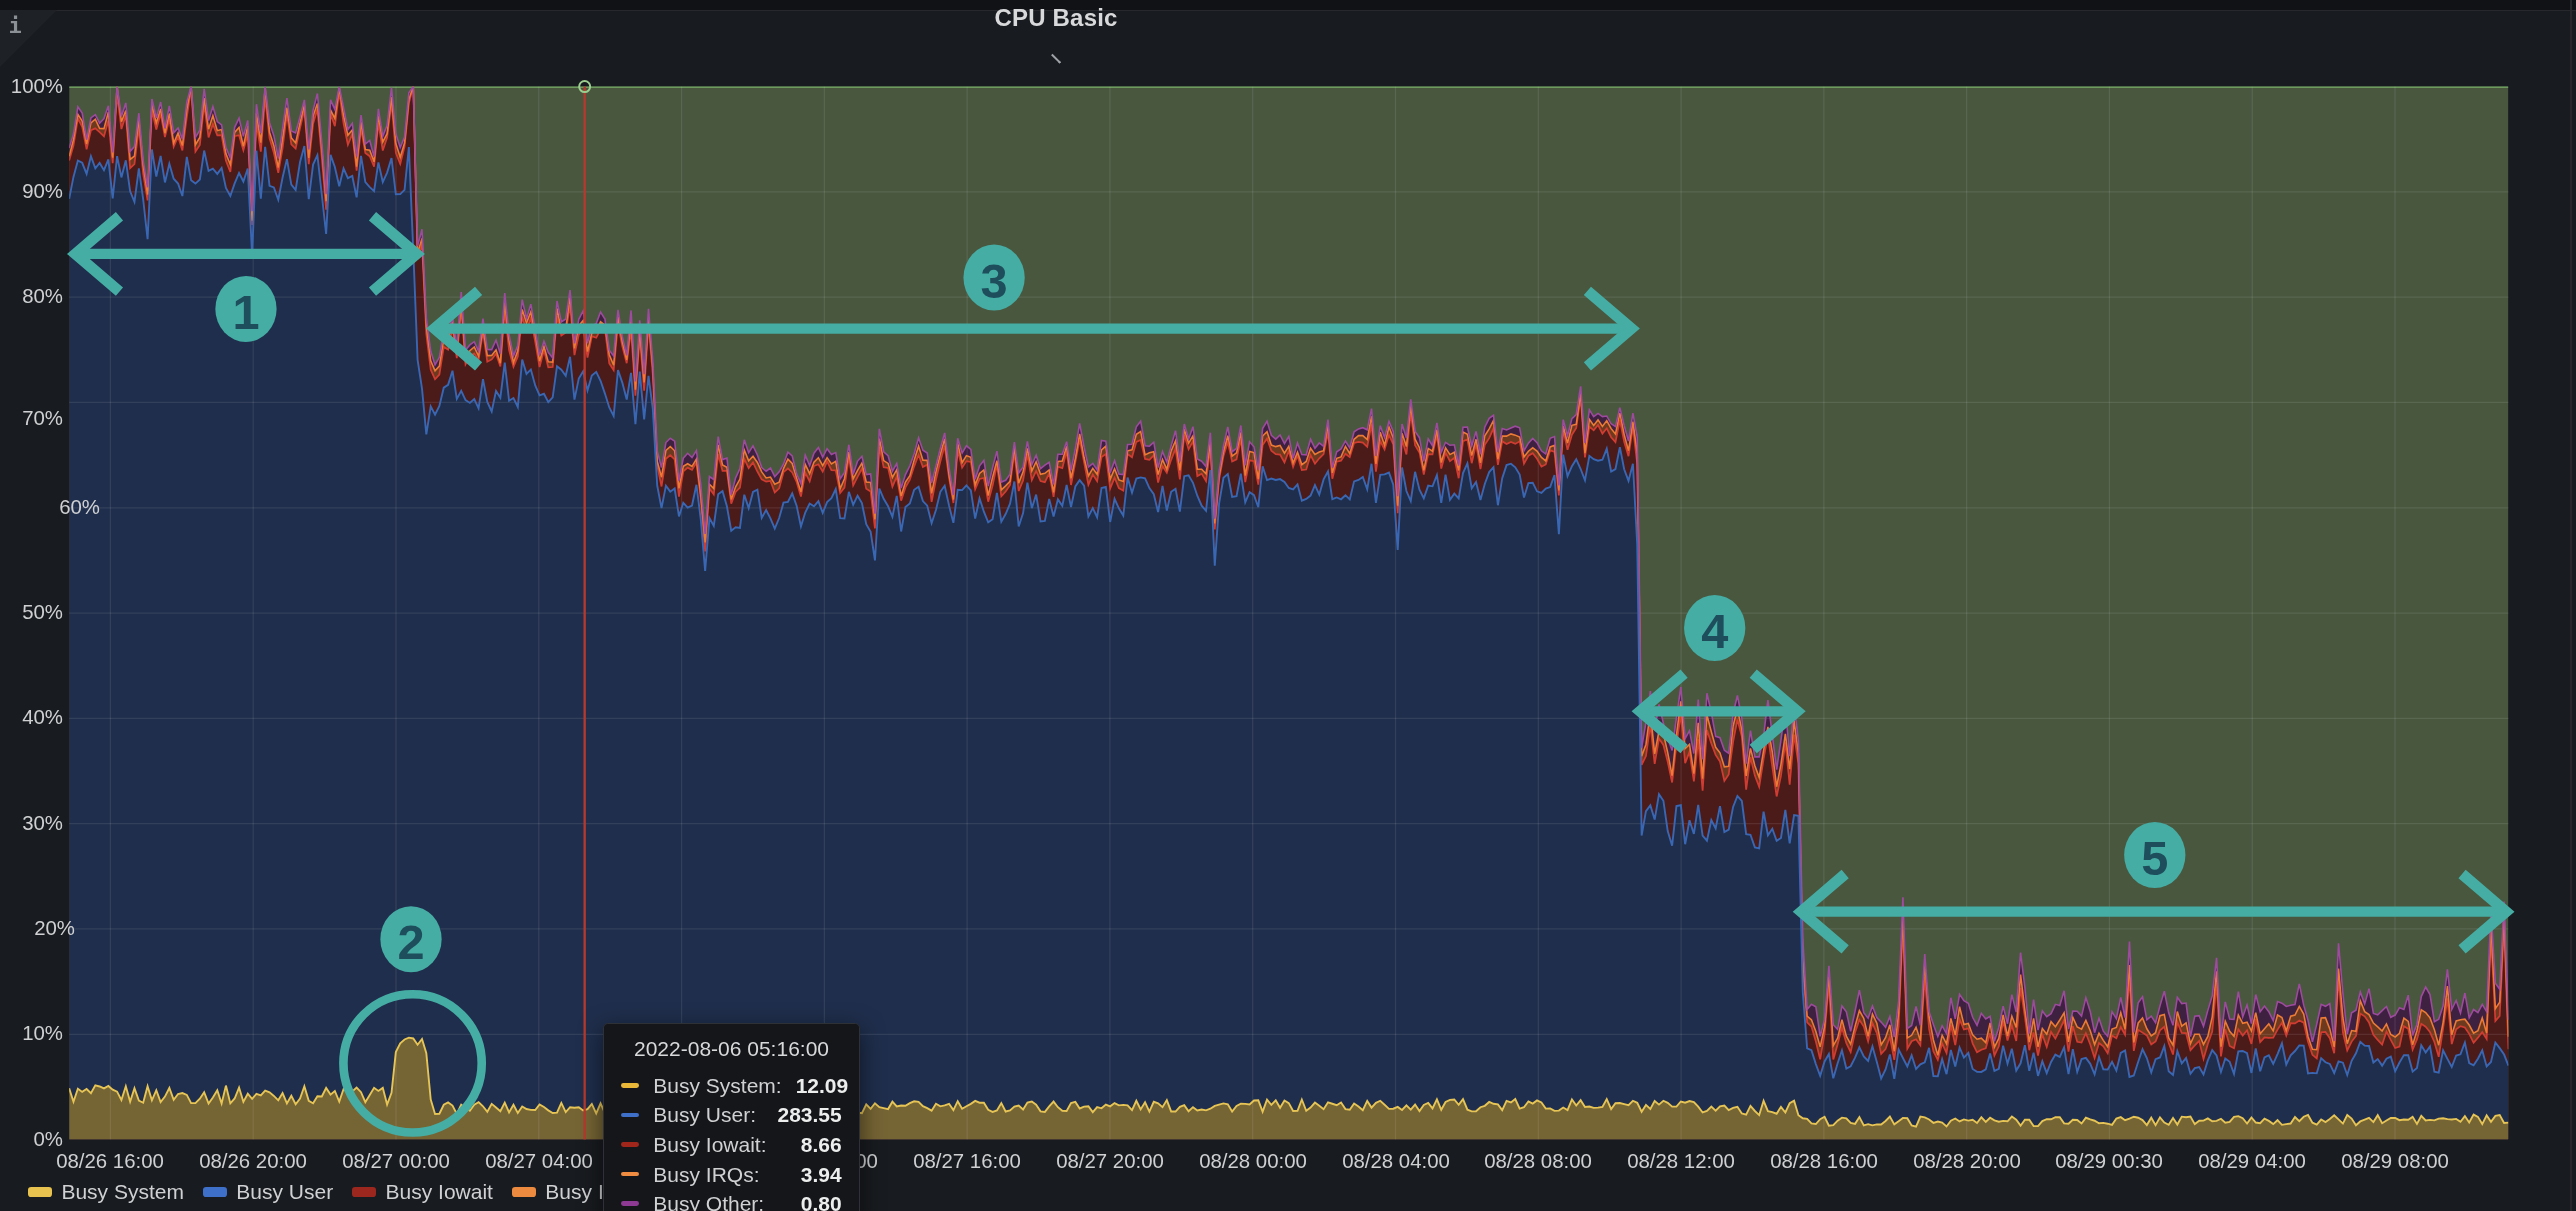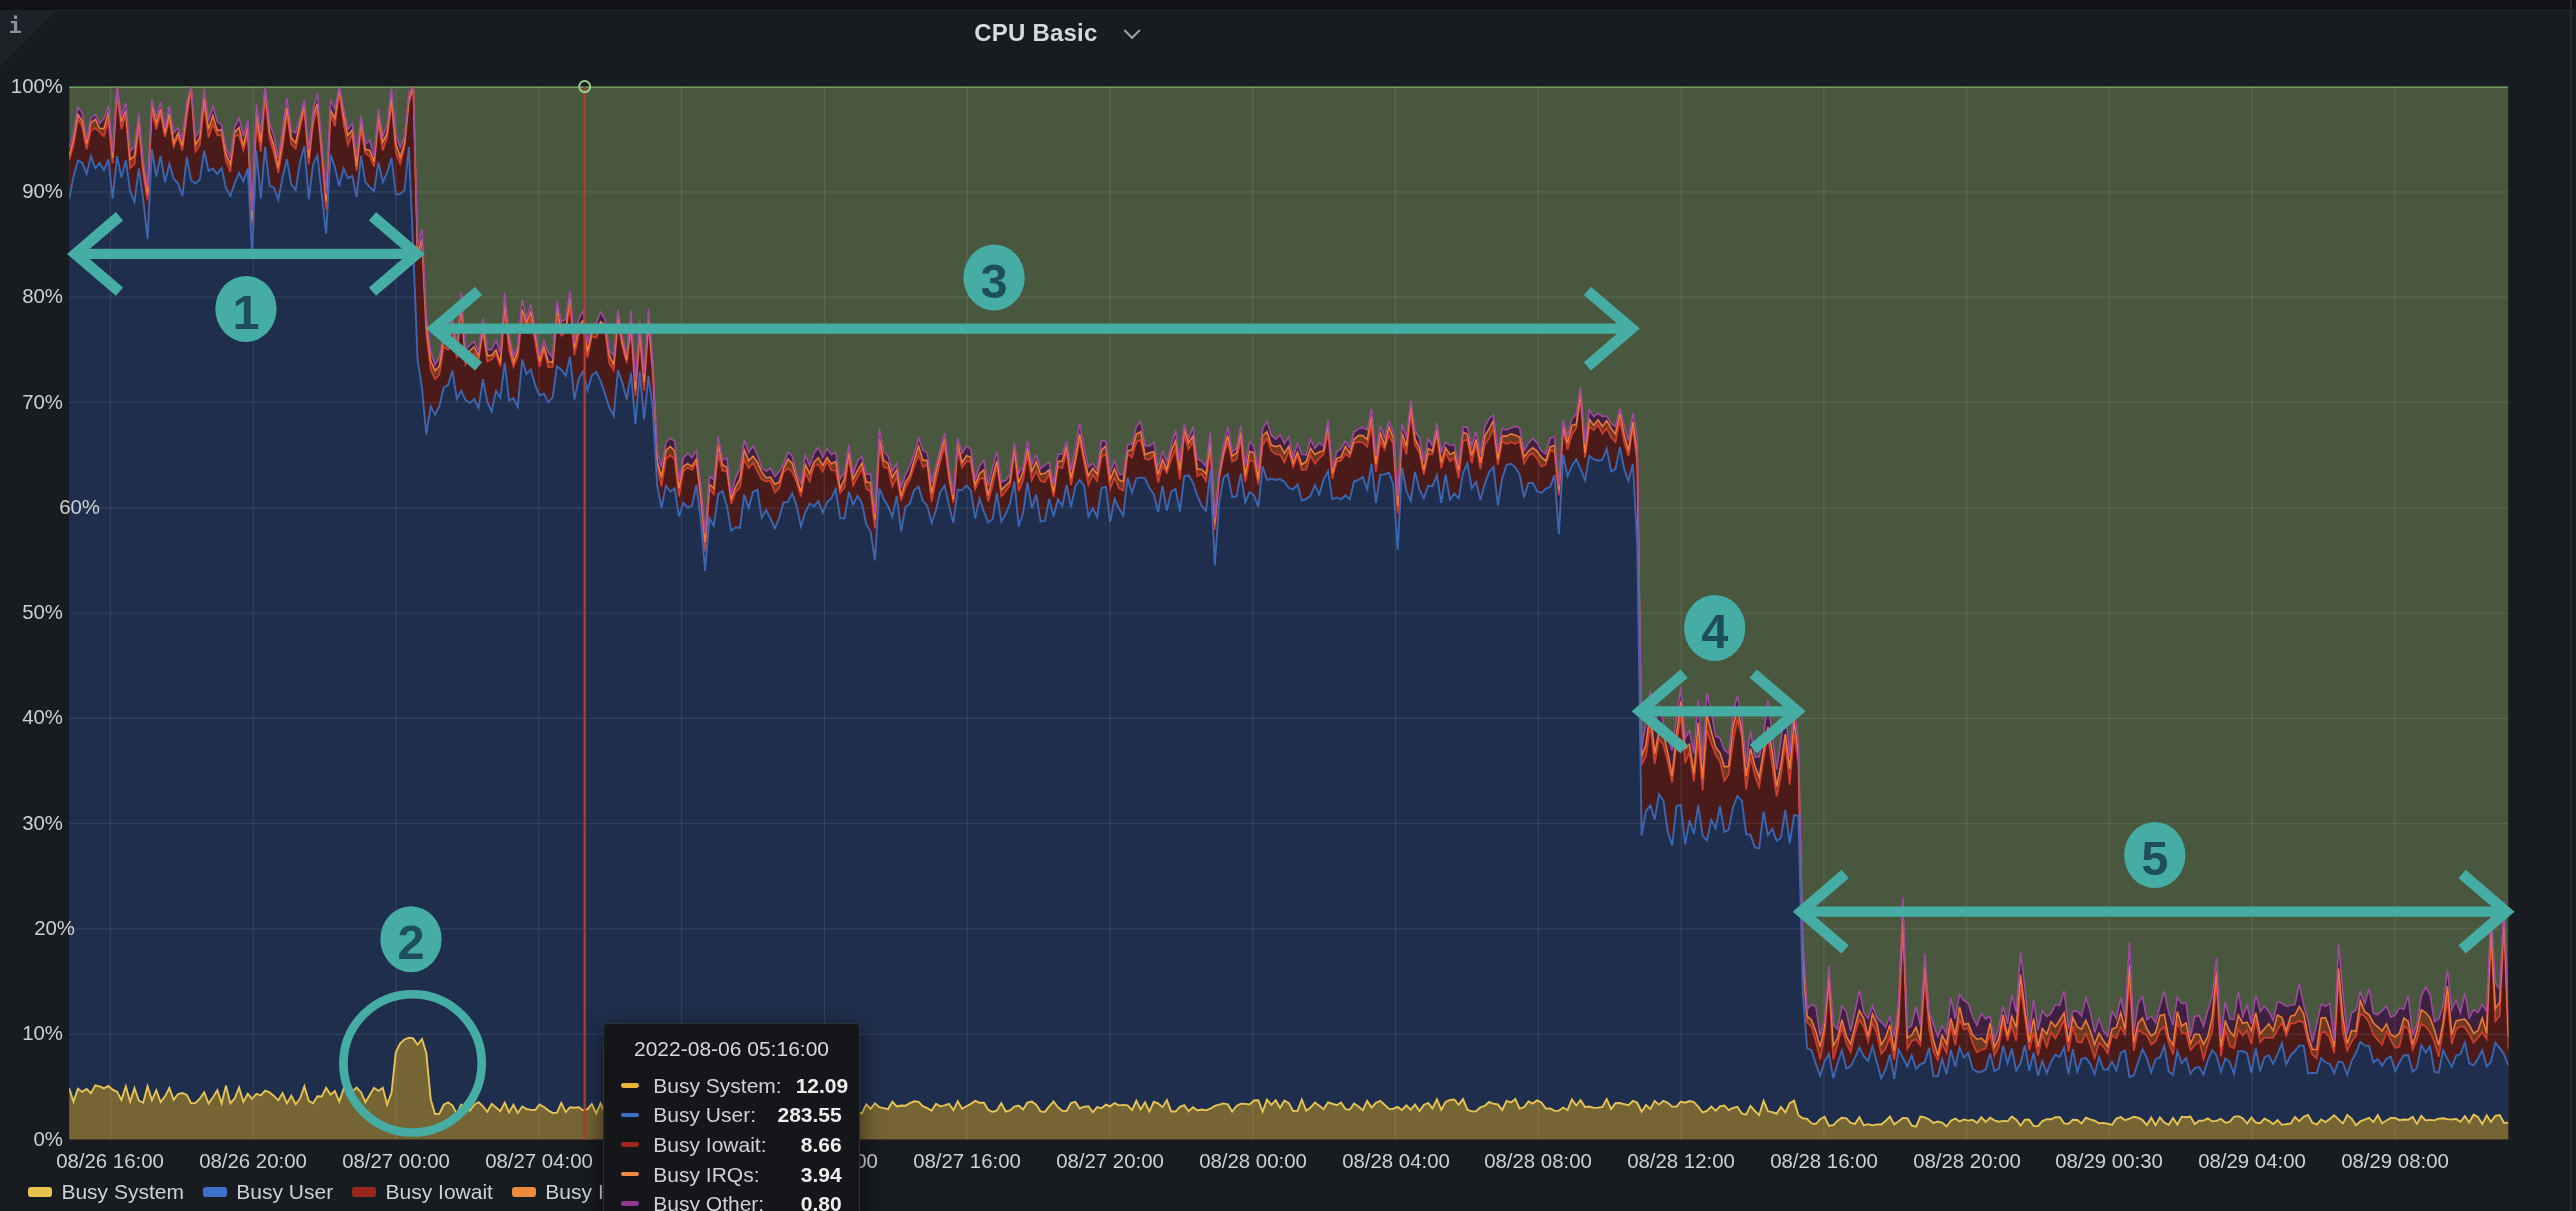--- a/index.html
+++ b/index.html
@@ -1,21 +1,21 @@
 <!DOCTYPE html>
 <html style="font-size:12.6px"><head>
 <meta charset="utf-8">
 <style>
   html,body{margin:0;padding:0;}
   body{
     width:2576px;height:1212px;position:relative;overflow:hidden;
     background:#181b1f;font-family:"Liberation Sans",sans-serif;
   }
   .topbar{position:absolute;top:0;left:0;width:2576px;height:10.2px;background:#101216;border-bottom:0.8px solid #26282d;}
-  .panel-header{position:absolute;top:11px;left:0;width:2112px;height:44px;display:flex;align-items:center;justify-content:center;gap:28px;}
+  .panel-header{position:absolute;top:11px;left:0;width:2112px;height:44px;display:flex;align-items:center;justify-content:center;gap:28px;flex-direction:column;}
   .panel-title{font-size:24px;font-weight:700;color:#d8d9da;letter-spacing:0.2px;}
   .chev{display:inline-block;width:10.2px;height:10.2px;border-right:2.4px solid #9fa2a6;border-bottom:2.4px solid #9fa2a6;transform:rotate(45deg) translate(-1.6px,-1.6px);}
   .info-corner{position:absolute;top:10.2px;left:0;width:0;height:0;border-top:57px solid #1e2126;border-right:57px solid transparent;}
   .info-i{position:absolute;top:12.6px;left:8.6px;font-family:"DejaVu Sans Mono",monospace;font-weight:700;font-size:22px;color:#8b9096;}
   svg#chart{position:absolute;top:0;left:0;}
   .ylabel{position:absolute;width:63px;text-align:right;font-size:20.4px;color:#cfd0d2;line-height:23.6px;}
   .xlabel{position:absolute;top:1150px;transform:translateX(-50%);font-size:20.4px;color:#cfd0d2;white-space:nowrap;}
   .legend{position:absolute;left:28px;top:1180px;display:flex;align-items:center;gap:19px;}
   .legend-item{display:flex;align-items:center;gap:9.4px;cursor:pointer;}
   .legend-swatch{width:24px;height:10.2px;border-radius:3.1px;}
@@ -132,21 +132,21 @@
         <text x="2742" y="1092" text-anchor="middle" dominant-baseline="central" fill="#1E4D5C" font-size="62" font-weight="bold" font-family="&quot;Liberation Sans&quot;, sans-serif">5</text>
       </g>
     </g>
   <rect x="88" y="110" width="3104" height="1340" fill="transparent"></rect>
 </svg>
 
 <div id="ylabels">
     <div class="ylabel" style="top: 75px; left: 0px;">100%</div>
     <div class="ylabel" style="top: 180px; left: 0px;">90%</div>
     <div class="ylabel" style="top: 285px; left: 0px;">80%</div>
-    <div class="ylabel" style="top: 391px; left: 0px;">70%</div>
+    <div class="ylabel" style="top: 407px; left: 0px;">70%</div>
     <div class="ylabel" style="top: 496px; left: 0px; padding-left: 37px;">60%</div>
     <div class="ylabel" style="top: 601px; left: 0px;">50%</div>
     <div class="ylabel" style="top: 706px; left: 0px;">40%</div>
     <div class="ylabel" style="top: 812px; left: 0px;">30%</div>
     <div class="ylabel" style="top: 917px; left: 12px; text-align: right;">20%</div>
     <div class="ylabel" style="top: 1022px; left: 0px;">10%</div>
     <div class="ylabel" style="top: 1128px; left: 0px;">0%</div>
   </div>
 <div id="xlabels">
     <div class="xlabel" style="left: 110px;">08/26 16:00</div>

